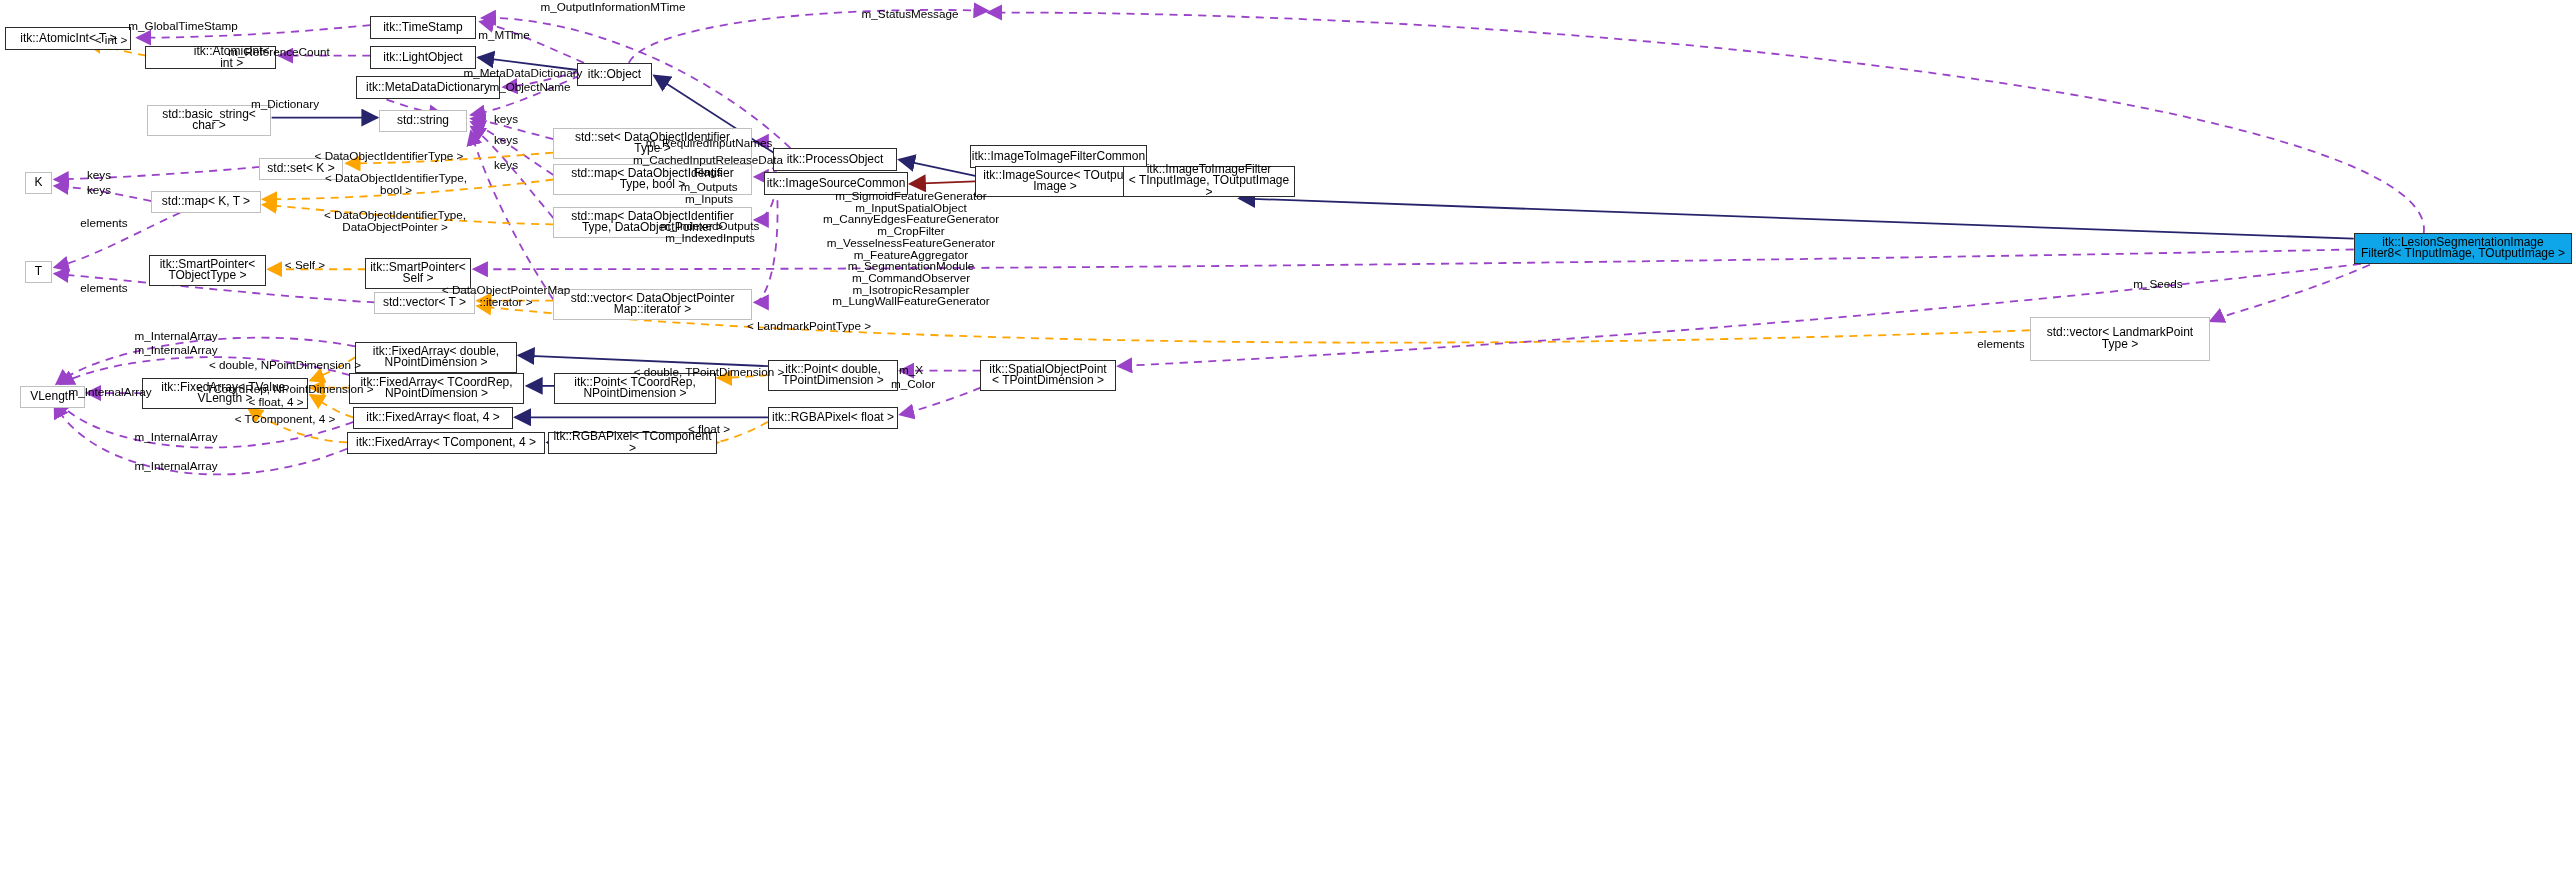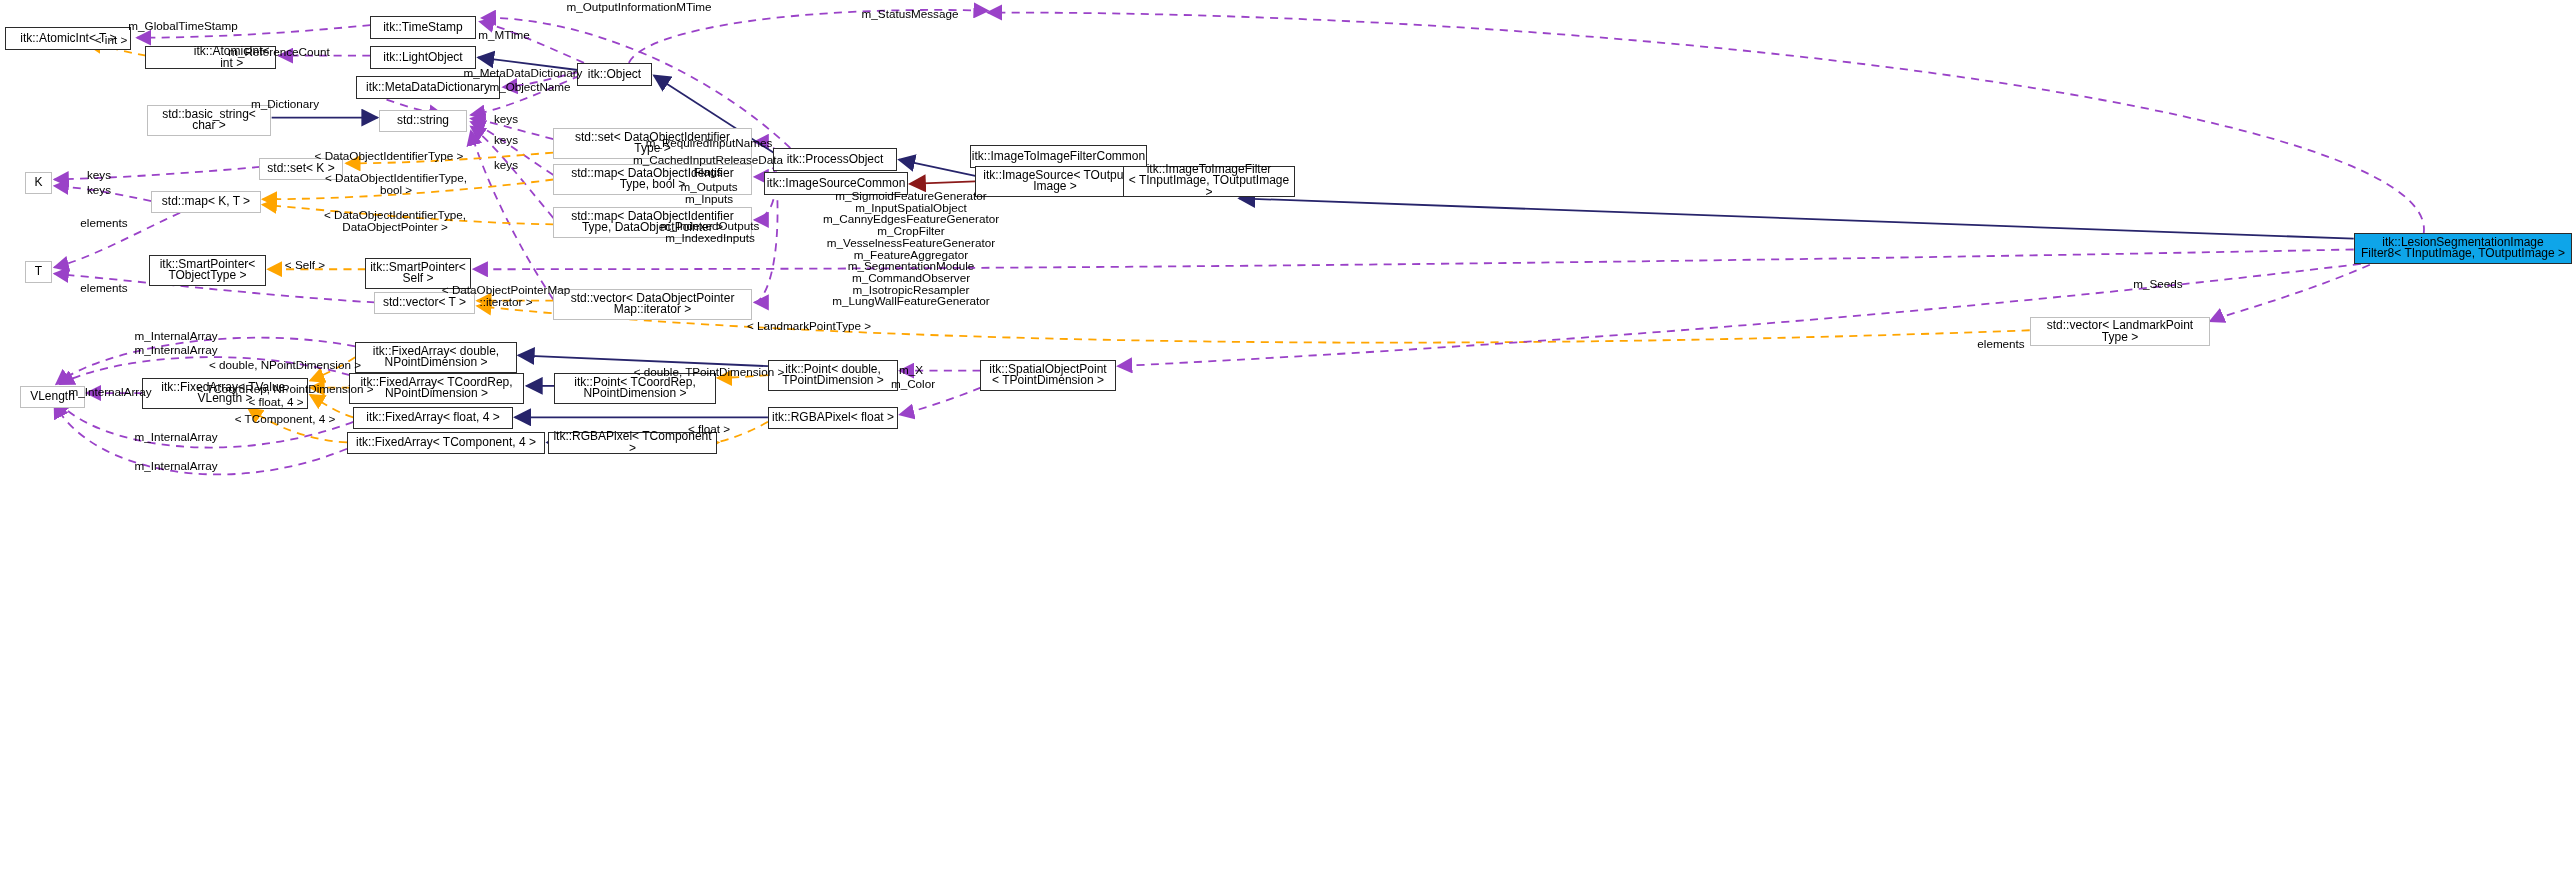--- a/index.html
+++ b/index.html
@@ -146,21 +146,21 @@
       <div class="node " style="left: 259px; top: 158px; width: 84px; height: 21.5px;">std::set&lt; K &gt;</div>
       <div class="node " style="left: 151px; top: 191px; width: 110px; height: 21.5px;">std::map&lt; K, T &gt;</div>
       <div class="node " style="left: 25px; top: 261px; width: 27px; height: 21.5px;">T</div>
       <div class="node strong" style="left: 149px; top: 255px; width: 117px; height: 30.5px;">itk::SmartPointer&lt;
 TObjectType &gt;</div>
       <div class="node strong" style="left: 365px; top: 258px; width: 106px; height: 30.5px;">itk::SmartPointer&lt;
 Self &gt;</div>
       <div class="node " style="left: 374px; top: 292px; width: 101px; height: 21.5px;">std::vector&lt; T &gt;</div>
       <div class="node " style="left: 553px; top: 289px; width: 199px; height: 30.5px;">std::vector&lt; DataObjectPointer
 Map::iterator &gt;</div>
-      <div class="node " style="left: 2030px; top: 317px; width: 180px; height: 29px;">std::vector&lt; LandmarkPoint
+      <div class="node " style="left: 2030px; top: 317px; width: 180px; height: 44px;">std::vector&lt; LandmarkPoint
 Type &gt;</div>
       <div class="node " style="left: 20px; top: 386px; width: 65px; height: 21.5px;">VLength</div>
       <div class="node strong" style="left: 142px; top: 378px; width: 166px; height: 30.5px;">itk::FixedArray&lt; TValue,
 VLength &gt;</div>
       <div class="node strong" style="left: 355px; top: 342px; width: 162px; height: 30.5px;">itk::FixedArray&lt; double,
 NPointDimension &gt;</div>
       <div class="node strong" style="left: 349px; top: 373px; width: 175px; height: 30.5px;">itk::FixedArray&lt; TCoordRep,
 NPointDimension &gt;</div>
       <div class="node strong" style="left: 353px; top: 407px; width: 160px; height: 21.5px;">itk::FixedArray&lt; float, 4 &gt;</div>
       <div class="node strong" style="left: 347px; top: 432px; width: 198px; height: 21.5px;">itk::FixedArray&lt; TComponent, 4 &gt;</div>
@@ -170,21 +170,21 @@
       <div class="node strong" style="left: 768px; top: 360px; width: 130px; height: 30.5px;">itk::Point&lt; double,
 TPointDimension &gt;</div>
       <div class="node strong" style="left: 768px; top: 407px; width: 130px; height: 21.5px;">itk::RGBAPixel&lt; float &gt;</div>
       <div class="node strong" style="left: 980px; top: 360px; width: 136px; height: 30.5px;">itk::SpatialObjectPoint
 &lt; TPointDimension &gt;</div>
     </div>
   <div id="label-layer">
       <div class="edge-label" style="left: 183px; top: 20px;">m_GlobalTimeStamp</div>
       <div class="edge-label" style="left: 111px; top: 34px;">&lt; int &gt;</div>
       <div class="edge-label" style="left: 279px; top: 46px;">m_ReferenceCount</div>
-      <div class="edge-label" style="left: 639px; top: 0.9px;">m_OutputInformationMTime</div>
+      <div class="edge-label" style="left: 613px; top: 0.9px;">m_OutputInformationMTime</div>
       <div class="edge-label" style="left: 910px; top: 8px;">m_StatusMessage</div>
       <div class="edge-label" style="left: 504px; top: 29px;">m_MTime</div>
       <div class="edge-label" style="left: 523px; top: 67px;">m_MetaDataDictionary</div>
       <div class="edge-label" style="left: 530px; top: 81px; text-align: right;">m_ObjectName</div>
       <div class="edge-label" style="left: 285px; top: 98px;">m_Dictionary</div>
       <div class="edge-label" style="left: 506px; top: 113px;">keys</div>
       <div class="edge-label" style="left: 506px; top: 134px;">keys</div>
       <div class="edge-label" style="left: 506px; top: 159px;">keys</div>
       <div class="edge-label" style="left: 389px; top: 150px;">&lt; DataObjectIdentifierType &gt;</div>
       <div class="edge-label multiline" style="left: 396px; top: 172px;">&lt; DataObjectIdentifierType,

